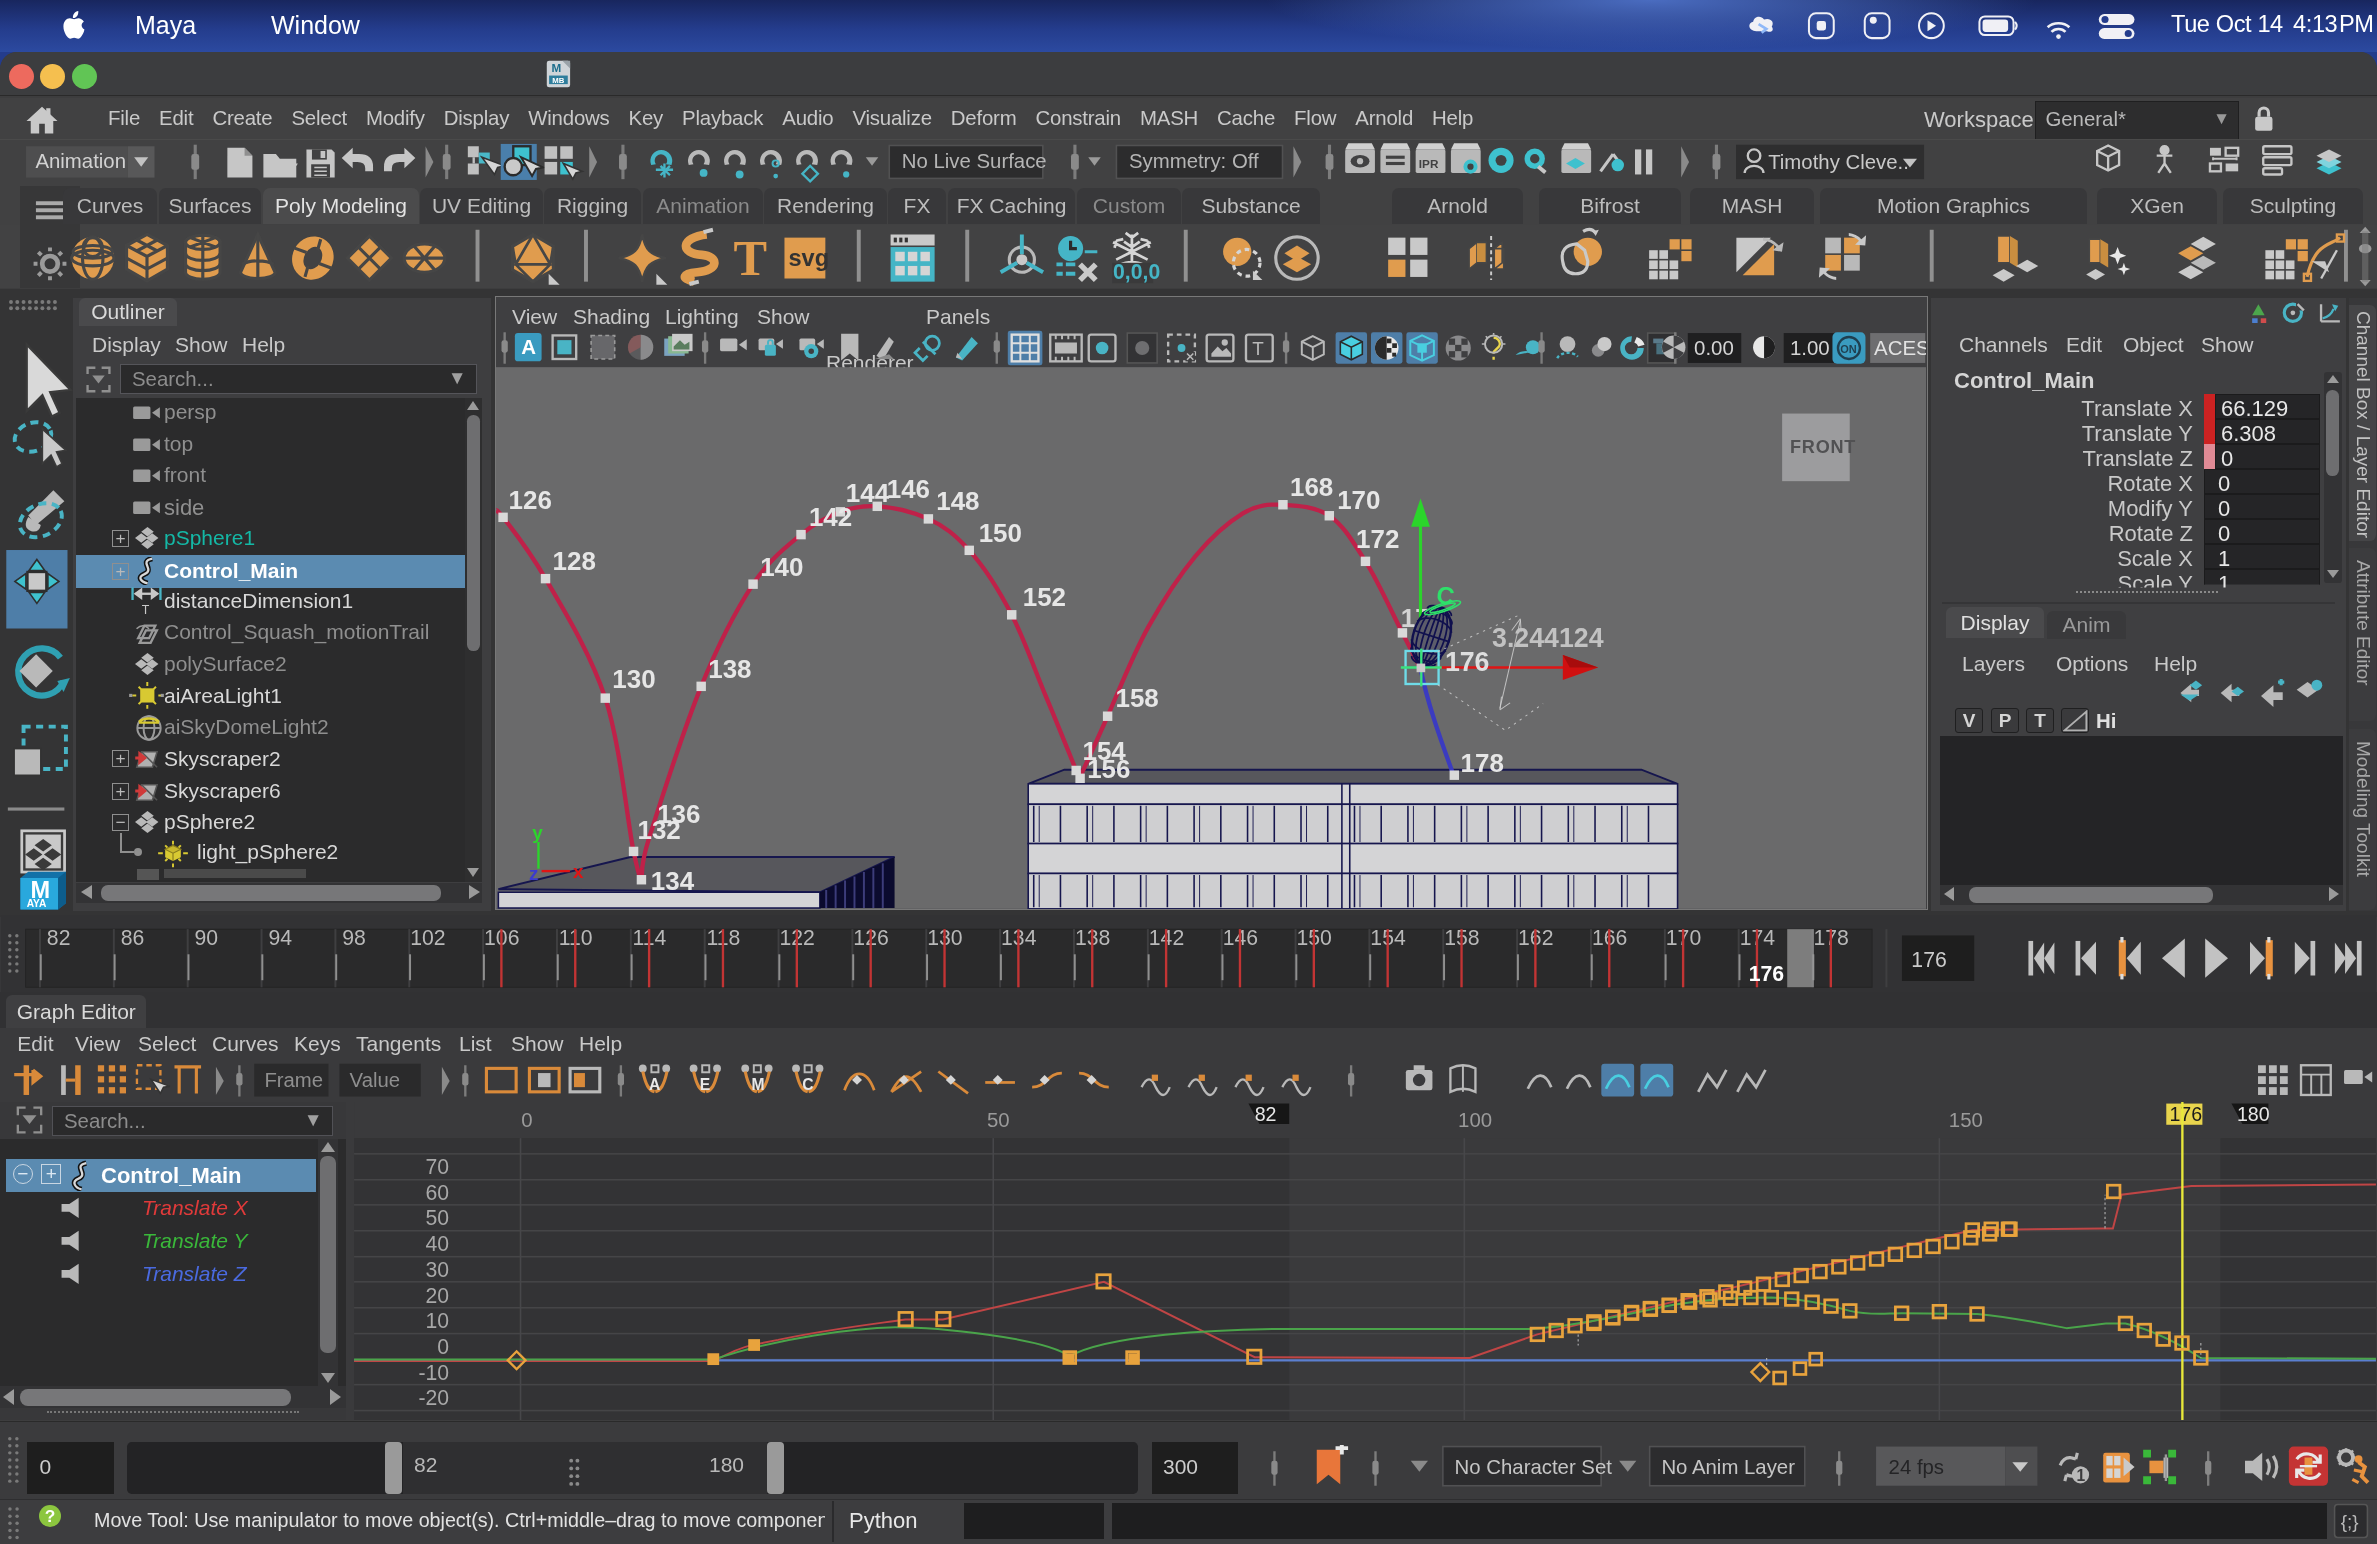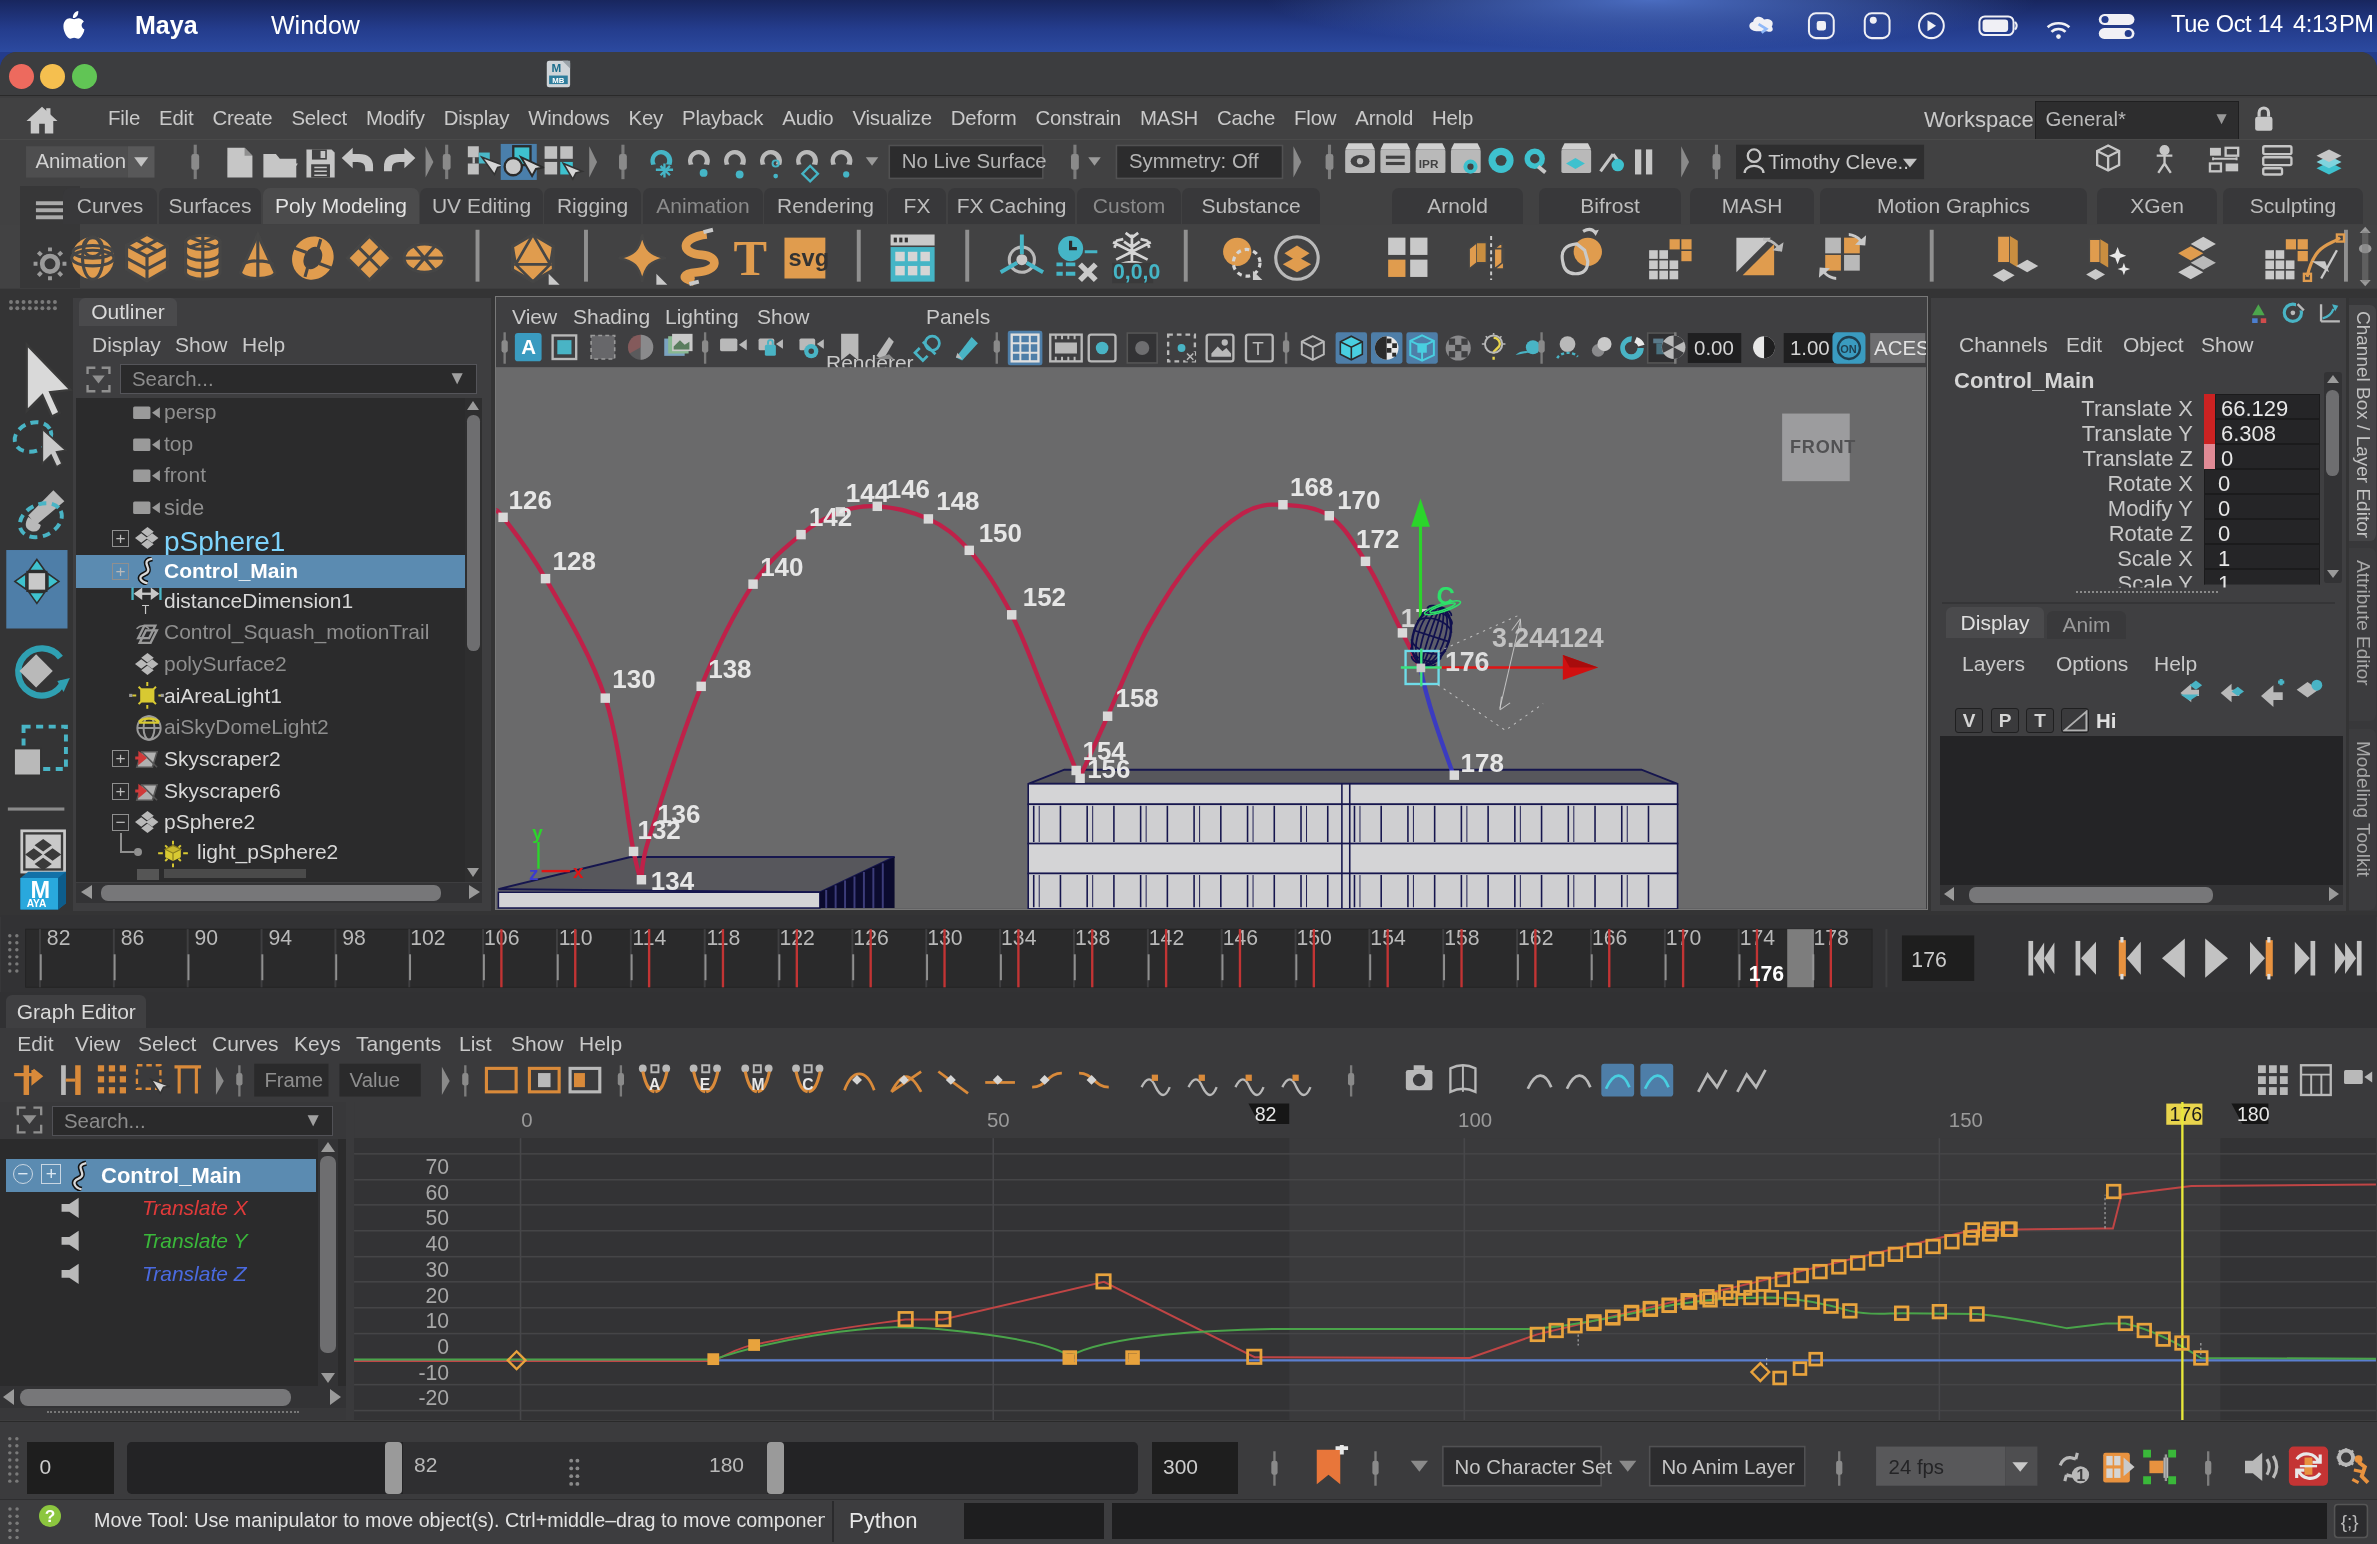--- a/index.html
+++ b/index.html
@@ -37,21 +37,21 @@
   .dfld { position:absolute; background:#1e1e1e; color:#cccccc; font-size:21px; }
 </style>
 </head>
 <body>
 <div id="macbar" class="abs">
   <div class="abs" style="left:1179px;top:0;width:943px;height:52px;background:radial-gradient(ellipse 550px 71px at 472px 0px,#4a6cc0 0%,rgba(40,65,143,0) 70%);"></div>
   <svg class="abs" style="left:60px;top:10.2px" width="27" height="31" viewBox="0 0 34 40">
     <path fill="#fff" d="M23.5 10.5c-2.6 0-4.3 1.3-5.7 1.3-1.5 0-3.2-1.3-5.5-1.3-4.4 0-8.3 4-8.3 10.9 0 7.4 5.3 15.6 8.6 15.6 1.8 0 3-1.2 5.2-1.2 2.3 0 3.1 1.2 5.2 1.2 3.5 0 8-8.7 8-12.3-4.1-1.6-4.9-7.3-.6-9.7-1.6-2.9-4.5-4.5-6.9-4.5z"></path>
     <path fill="#fff" d="M21.7 7.6c1.8-2.2 1.6-5.3 1.4-6.3-1.9.3-4.1 1.6-5.3 3.2-1.2 1.5-1.8 3.5-1.5 5.8 2.2.2 4.1-1 5.4-2.7z"></path>
   </svg>
-  <div class="mitem" style="left:135px;font-weight:bold;">Maya</div>
+  <div class="mitem" style="left:135px;font-weight:normal;">Maya</div>
   <div class="mitem" style="left:271px;">Window</div>
   <svg class="abs" style="left:1730px;top:11px" width="440" height="31" viewBox="0 0 560 40">
     <g stroke="#f0f0f5" fill="none" stroke-width="2.6">
       <path d="M30 26 C20 26 18 16 26 14 C27 7 36 5 40 11 C48 8 54 14 50 20 C54 26 48 28 44 26 Z" fill="#f0f0f5" stroke="none"></path>
       <path d="M33 17 l10 6 -6 5" stroke="#8fb8f8" stroke-width="3.5"></path>
       <rect x="98" y="3" width="32" height="32" rx="9"></rect>
       <rect x="108" y="13" width="12" height="12" rx="3" fill="#f0f0f5" stroke="none"></rect>
       <rect x="170" y="3" width="32" height="32" rx="9"></rect>
       <circle cx="181" cy="12" r="4.5" fill="#f0f0f5" stroke="none"></circle>
       <circle cx="256" cy="19" r="16"></circle>
@@ -646,21 +646,21 @@
 <div class="txt" style="left:164px;top:206px;font-size:22px;color:#8f8f8f;">side</div>
 <div class="abs" style="left:112px;top:241px;width:17.3px;height:17.3px;border:1.6px solid #8f8f8f;color:#b9b9b9;font-size:17.3px;line-height:15px;text-align:center;">+</div>
 <svg class="abs" style="left:135px;top:238px" width="25" height="23.6" viewBox="0 0 32 30">
         <g fill="#b9b9b9">
           <path d="M16 0 l8 6 -8 6 -8 -6 z"></path>
           <path d="M6 8 l8 6 -8 6 -8 -6 z" transform="translate(2,0)"></path>
           <path d="M26 8 l8 6 -8 6 -8 -6 z" transform="translate(-4,0)"></path>
           <path d="M16 16 l8 6 -8 6 -8 -6 z"></path>
         </g>
       </svg>
-<div class="txt" style="left:164px;top:237px;font-size:28px;color:#7dd3fc;">pSphere1</div>
+<div class="txt" style="left:164px;top:237px;font-size:21px;color:#14b8a6;">pSphere1</div>
 <div class="abs" style="left:76px;top:266px;width:389px;height:33px;background:#5b8bb1;"></div>
 <div class="abs" style="left:112px;top:274px;width:17.3px;height:17.3px;border:1.6px solid #8f8f8f;color:#b9b9b9;font-size:17.3px;line-height:15px;text-align:center;">+</div>
 <svg class="abs" style="left:135px;top:268px" width="23.6" height="28" viewBox="0 0 30 36">
         <path d="M22 2 C4 6 26 16 12 22 C2 26 8 32 16 34" fill="none" stroke="#111" stroke-width="7"></path>
         <path d="M22 2 C4 6 26 16 12 22 C2 26 8 32 16 34" fill="none" stroke="#d9d9d9" stroke-width="3"></path>
       </svg>
 <div class="txt" style="left:164px;top:270px;font-size:21px;font-weight:bold;color:#ffffff;">Control_Main</div>
 <svg class="abs" style="left:131px;top:297px" width="31" height="31" viewBox="0 0 40 40">
         <g stroke="#49b4c5" stroke-width="3">
           <path d="M2 2 v16 M38 2 v16"></path>

